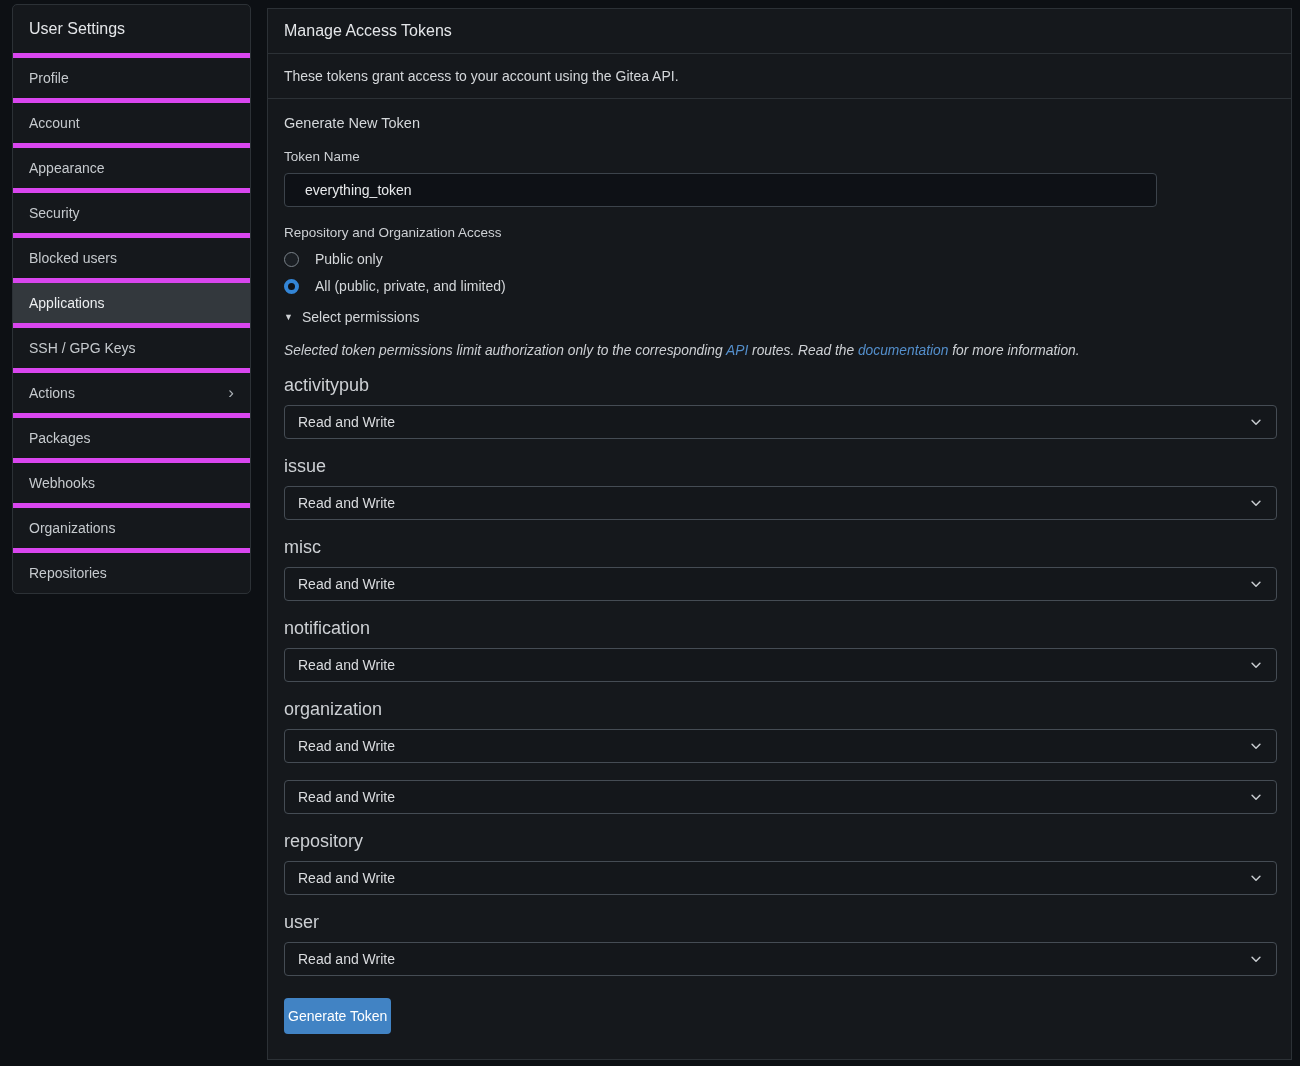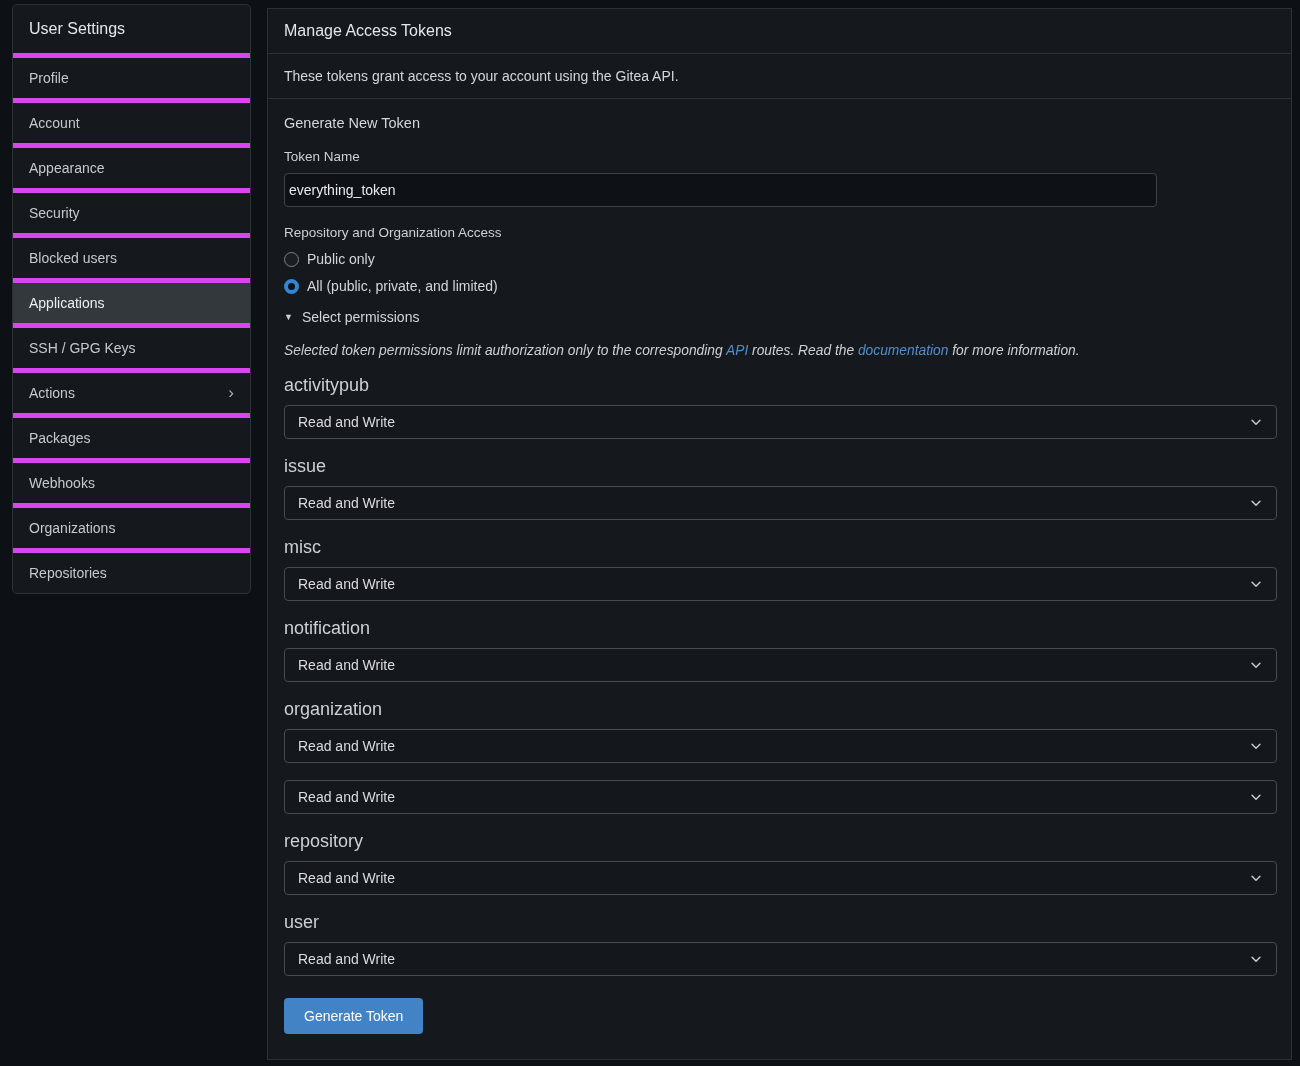--- a/index.html
+++ b/index.html
@@ -75,30 +75,30 @@
   }
   .text-input {
     margin-top:9px;
     width:873px;
     height:34px;
     background:#0e1116;
     border:1px solid #3c434b;
     border-radius:4px;
     color:#e8eaec;
     font-size:14px;
-    padding:0 4px;
+    padding:0 20px;
     font-family:"Liberation Sans", sans-serif;
     outline:none;
     display:block;
   }
 
   .radio-row {
     display:flex;
     align-items:center;
-    gap:8px;
+    gap:16px;
     margin-top:11px;
     cursor:pointer;
     width:fit-content;
   }
   .radio-dot {
     width:15px; height:15px;
     border-radius:50%;
     border:1px solid #7a8289;
     background:#1a1e23;
     flex:0 0 auto;
@@ -158,21 +158,21 @@
   .select-box svg { display:block; }
 
   .primary-btn {
     margin-top:22px;
     background:#4183c4;
     color:#ffffff;
     border:none;
     border-radius:4px;
     font-size:14px;
     font-family:"Liberation Sans", sans-serif;
-    padding:0 20px;
+    padding:0 4px;
     height:36px;
     cursor:pointer;
   }
 </style>
 </head>
 <body>
 
 <nav class="sidebar">
   <div class="sidebar-title">User Settings</div>
   <div id="sidebar-items">

